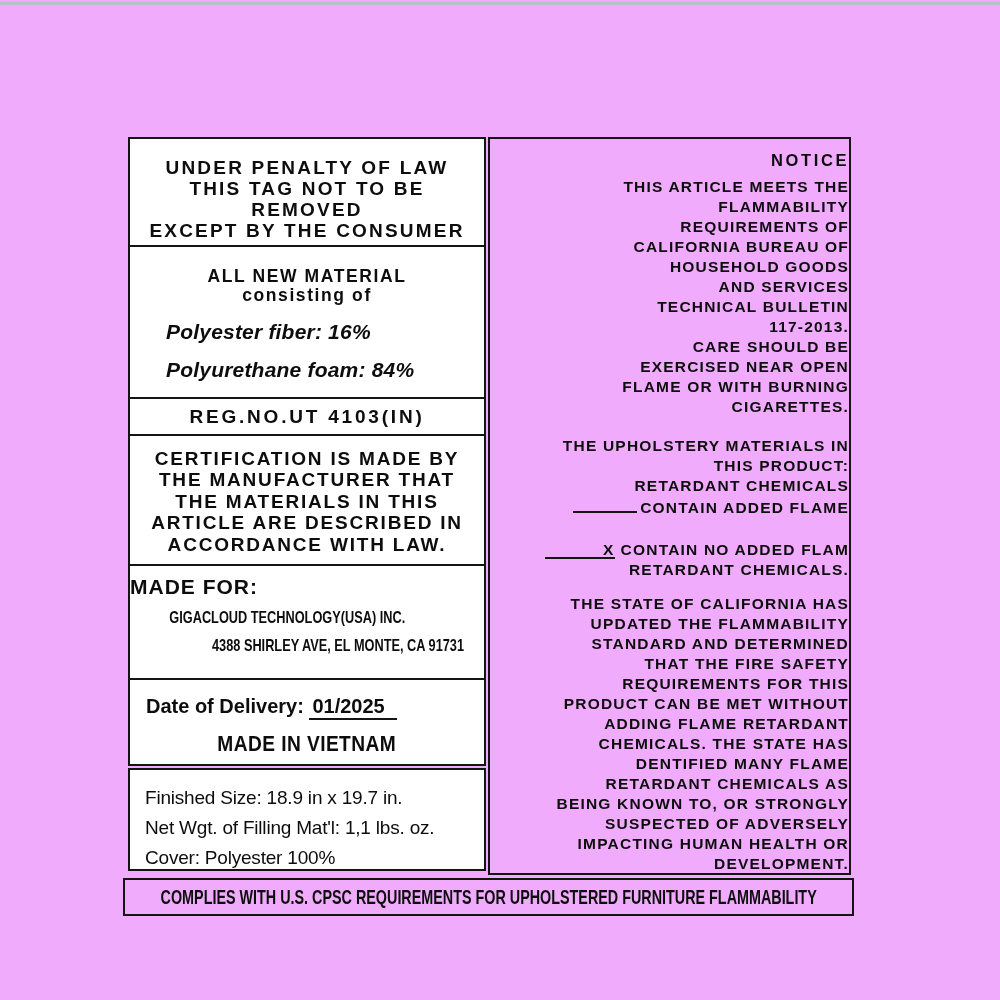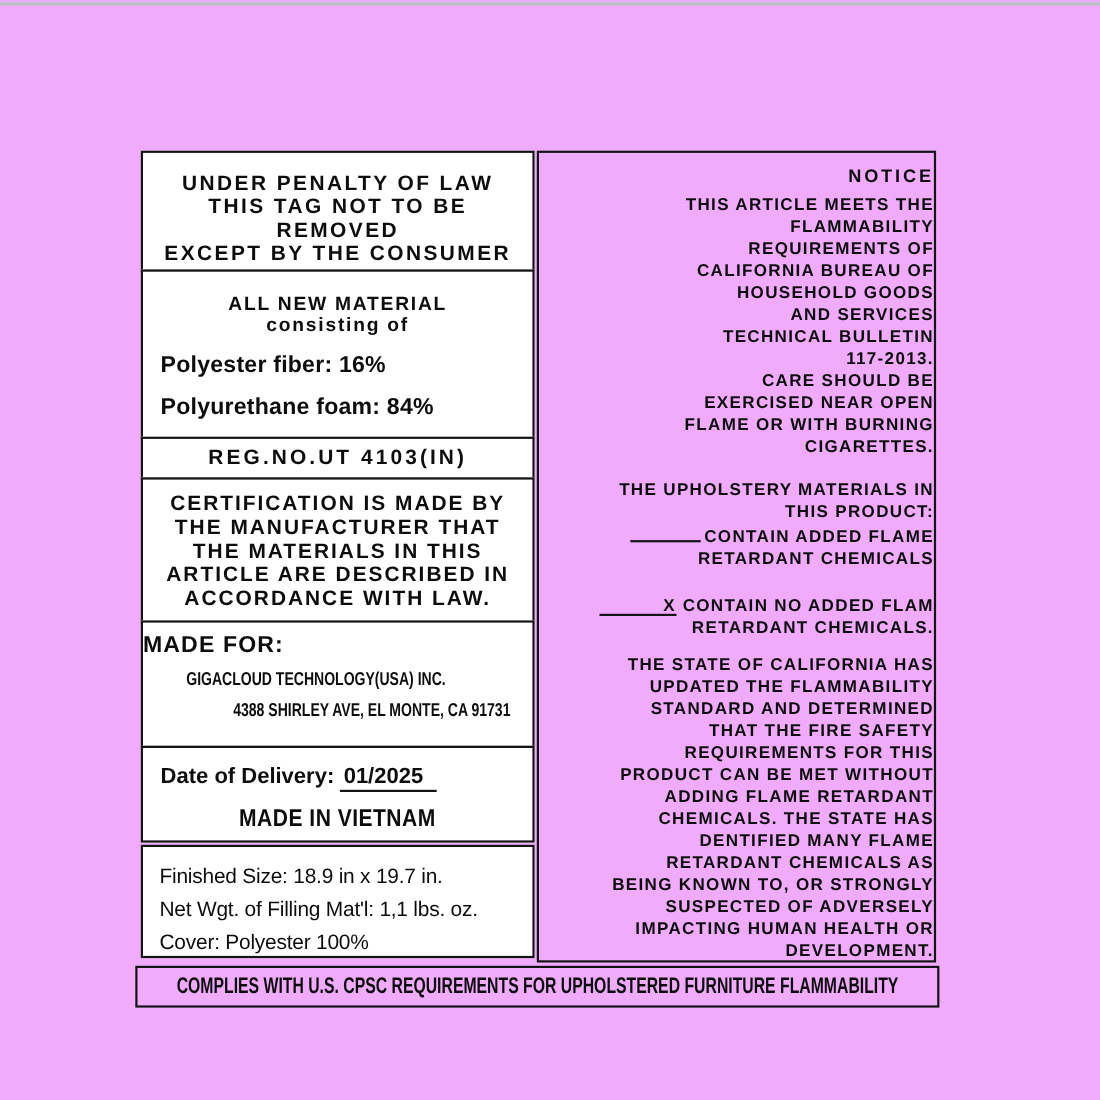--- a/index.html
+++ b/index.html
@@ -15,22 +15,22 @@
   .col-left .box { width:358px; }
   .col-left .box.joined { margin-top:-2.5px; }
   .pre { white-space:pre-line; }
 
   .penalty-box { height:110px; padding-top:18px; text-align:center;
     font-weight:bold; font-size:19px; line-height:21px; letter-spacing:2.2px; }
 
   .material-box { height:155px; }
   .material-heading { margin-top:20px; text-align:center; font-weight:bold;
     font-size:17.5px; line-height:19px; letter-spacing:1.6px; }
-  .fill-line { text-align:left; padding-left:16px; font-weight:bold;
-    font-size:21px; line-height:24px; letter-spacing:0.2px; }
+  .fill-line { text-align:left; padding-left:36px; font-weight:bold;
+    font-size:21px; line-height:24px; letter-spacing:0.2px;font-style:italic; }
   .fill-line.first { margin-top:15px; }
   .fill-line.second { margin-top:14px; }
 
   .reg-box { height:39px; padding-top:7px; text-align:center;
     font-weight:bold; font-size:19px; letter-spacing:2.8px; }
 
   .cert-box { height:133px; padding-top:12px; text-align:center;
     font-weight:bold; font-size:19px; line-height:21.5px; letter-spacing:1.8px; }
 
   .madefor-box { height:116px; text-align:left; }
@@ -137,24 +137,24 @@
 TECHNICAL BULLETIN
 117-2013.
 CARE SHOULD BE
 EXERCISED NEAR OPEN
 FLAME OR WITH BURNING
 CIGARETTES.</div>
 
     <div class="r-para para-uphol pre">THE UPHOLSTERY MATERIALS IN
 THIS PRODUCT:</div>
 
+    <div class="opt-line">RETARDANT CHEMICALS</div>
     <div class="opt-line">
       <span class="blank"></span><span>CONTAIN ADDED FLAME</span>
     </div>
-    <div class="opt-line">RETARDANT CHEMICALS</div>
 
     <div class="opt-line opt-gap">
       <span class="blank xmark">X</span><span>CONTAIN NO ADDED FLAM</span>
     </div>
     <div class="opt-line">RETARDANT CHEMICALS.</div>
 
     <div class="r-para para-state pre">THE STATE OF CALIFORNIA HAS
 UPDATED THE FLAMMABILITY
 STANDARD AND DETERMINED
 THAT THE FIRE SAFETY

